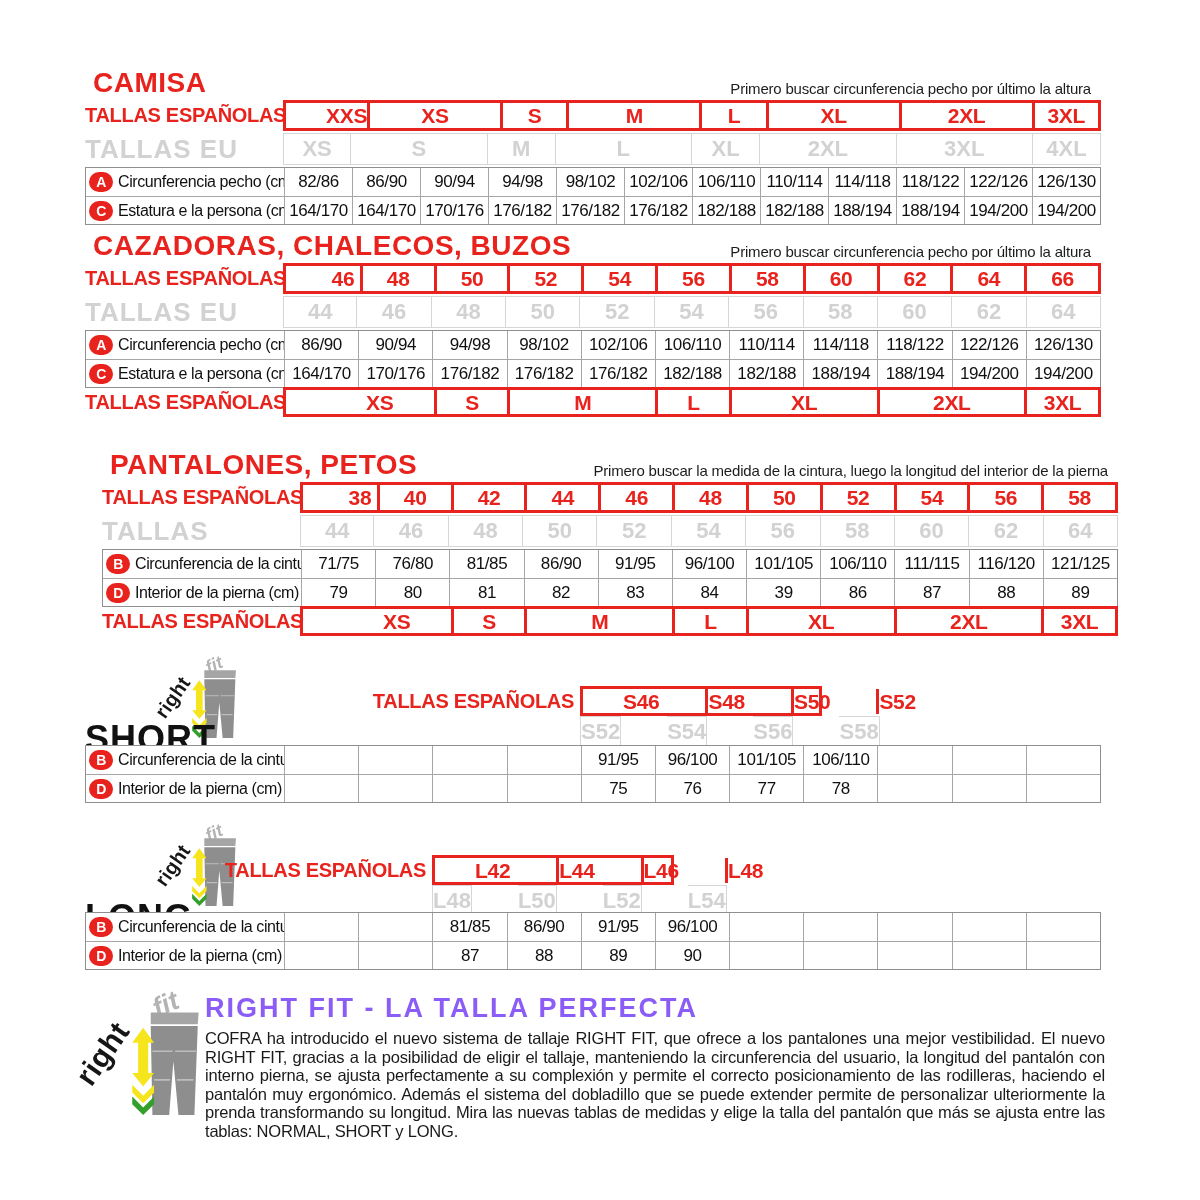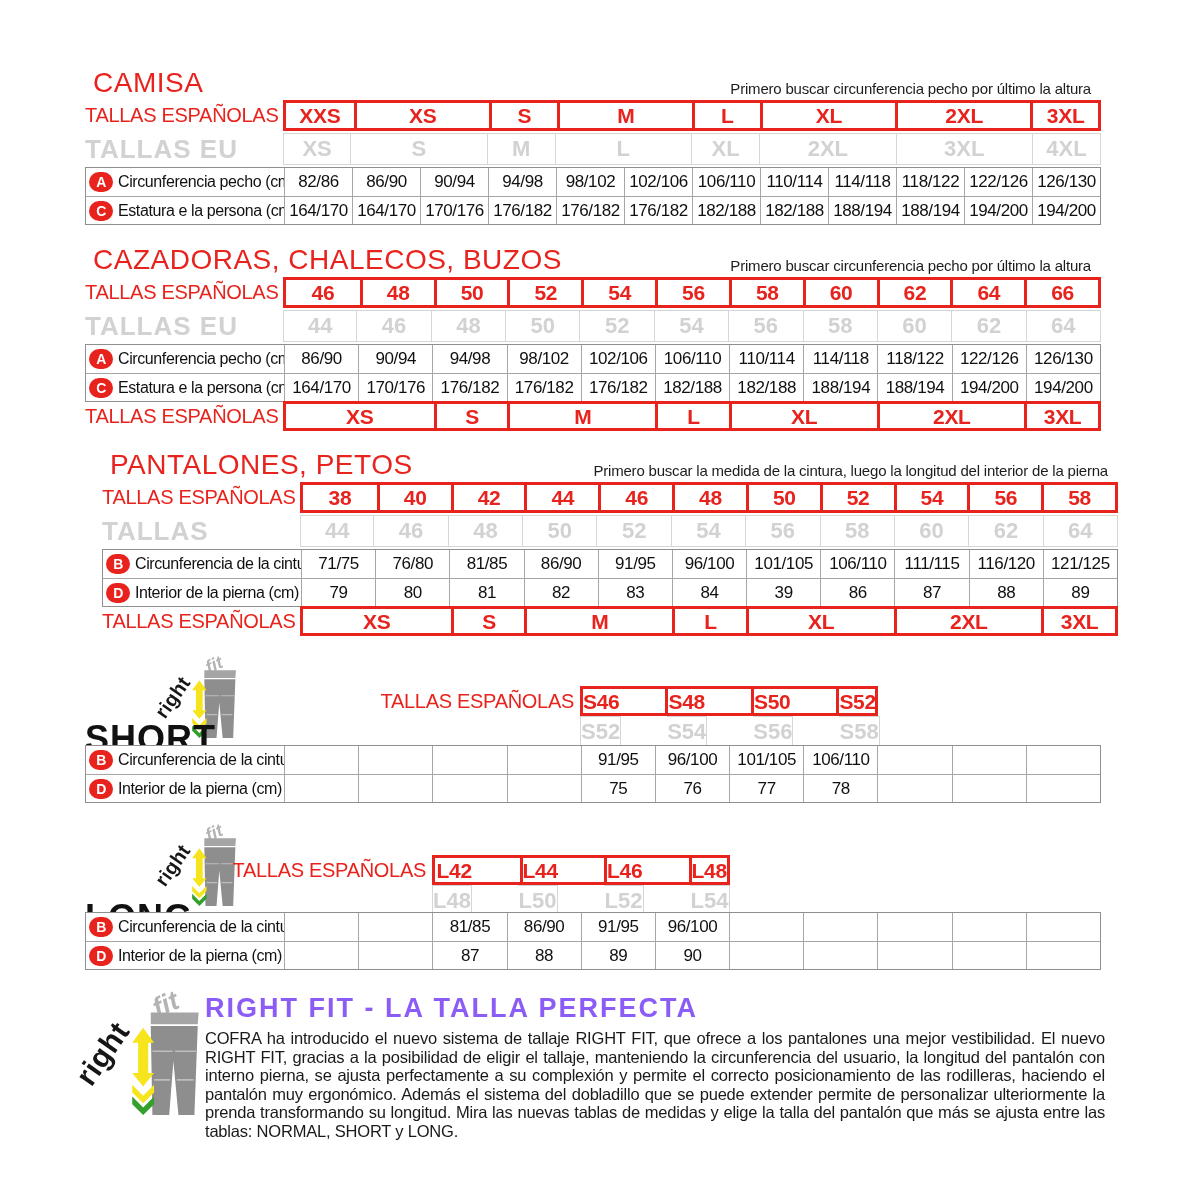--- a/index.html
+++ b/index.html
@@ -1,47 +1,47 @@
 <!DOCTYPE html>
 <html><head>
 <meta charset="utf-8">
 <style>
   :root{ --red:#e8231d; --gray-txt:#d2d2d2; --bd:#a6a6a6; --bd-dark:#8f8f8f; }
   *{ box-sizing:border-box; margin:0; padding:0; }
   body{ background:#fff; font-family:"Liberation Sans", sans-serif; }
   #page{ position:relative; width:1200px; height:1200px; background:#fff; overflow:hidden; }
   .sec{ position:absolute; left:85px; width:1016px; }
 
-  .sec-title{ color:var(--red); font-weight:normal; font-size:28px; letter-spacing:.5px; line-height:30px; }
+  .sec-title{ color:var(--red); font-weight:bold; font-size:28px; letter-spacing:.5px; line-height:30px; }
   .sec-note{ position:absolute; right:10px; top:12px; font-size:15px; color:#1c1c1c; letter-spacing:-.2px; }
 
   .hdr-row{ position:absolute; left:0; display:flex; height:31px; }
-  .hdr-label{ width:198px; text-align:right; padding-right:6px; color:var(--red); font-weight:normal;
+  .hdr-label{ width:198px; text-align:right; padding-right:6px; color:var(--red); font-weight:bold;
               font-size:20px; line-height:31px; letter-spacing:-.3px; white-space:nowrap; }
   .red-grid{ display:grid; width:818px; border:3px solid var(--red); background:#fff; }
   .red-grid .szcell{ border-left:3px solid var(--red); color:var(--red); font-weight:bold;
                      font-size:21px; text-align:center; line-height:25px; letter-spacing:-.3px; }
-  .red-grid .szcell:first-child{ border-left:none; }
+  .red-grid .szcell:first-child{ border-left:none;padding-left:40px; }
 
   .gray-row{ position:absolute; left:0; display:flex; height:20px; }
   .gray-label{ width:198px; color:var(--gray-txt); font-weight:bold; font-size:26px;
                line-height:32px; letter-spacing:1px; white-space:nowrap; }
   .gray-grid{ display:grid; width:818px; }
   .gray-grid .szcell{ border:1px solid #d6d6d6; border-left:none; color:var(--gray-txt);
                       font-weight:bold; font-size:22px; text-align:center; line-height:30px; }
   .gray-grid .szcell:first-child{ border-left:1px solid #d6d6d6; }
 
   .databox{ position:absolute; left:0; width:1016px; border:1px solid var(--bd-dark); background:#fff; }
   .drow{ display:grid; height:28px; }
   .drow + .drow{ border-top:1px solid var(--bd); }
   .r12{ grid-template-columns:198px repeat(12,1fr); }
   .r11{ grid-template-columns:198px repeat(11,1fr); }
   .g12{ grid-template-columns:repeat(12,1fr); }
   .g11{ grid-template-columns:repeat(11,1fr); }
-  .g4 { grid-template-columns:repeat(4,1fr); width:298px;gap:46px; }
+  .g4 { grid-template-columns:repeat(4,1fr); width:242px;gap:46px; }
   .drow .vcell{ border-left:1px solid var(--bd); font-size:17px; text-align:center;
                 line-height:27px; color:#101010; letter-spacing:-.4px; }
   .labcell{ display:flex; align-items:center; gap:5px; padding-left:3px; font-size:16px;
             color:#101010; letter-spacing:-.4px; white-space:nowrap; overflow:hidden; }
   .badge{ flex:0 0 auto; width:24px; height:20px; border-radius:10px; background:var(--red);
           color:#fff; font-weight:bold; font-size:14px; display:flex; align-items:center; justify-content:center; }
 
   .big-title{ position:absolute; font-weight:bold; color:#111; font-size:36px; letter-spacing:1px;margin-top:16px; }
 
   
@@ -125,21 +125,21 @@
           <div class="vcell">182/188</div>
           <div class="vcell">182/188</div>
           <div class="vcell">188/194</div>
           <div class="vcell">188/194</div>
           <div class="vcell">194/200</div>
           <div class="vcell">194/200</div>
         </div>
       </div>
   </div>
 
-  <div class="sec" style="top:245px; height:200px;">
+  <div class="sec" style="top:231px; height:200px;">
     <div class="sec-title" style="position:absolute; left:8px; top:0;">CAZADORAS, CHALECOS, BUZOS</div>
     <div class="sec-note">Primero buscar circunferencia pecho por último la altura</div>
     <div class="hdr-row" style="top:32px;">
       <div class="hdr-label">TALLAS ESPAÑOLAS</div>
       <div class="red-grid g11">
           <div class="szcell">46</div>
           <div class="szcell">48</div>
           <div class="szcell">50</div>
           <div class="szcell">52</div>
           <div class="szcell">54</div>

